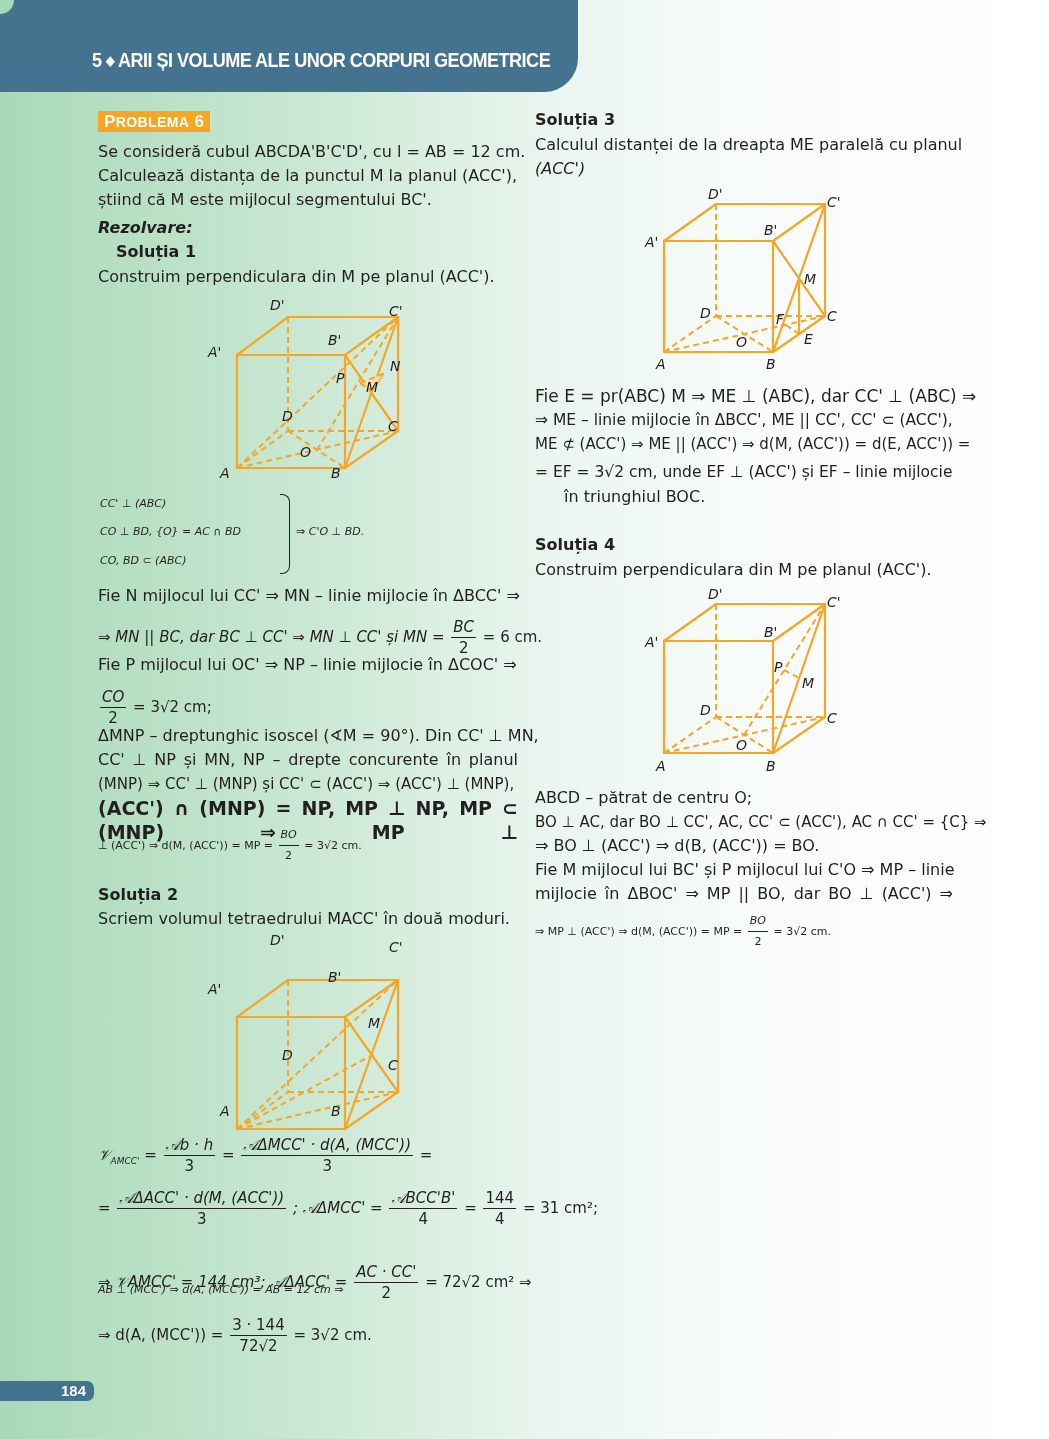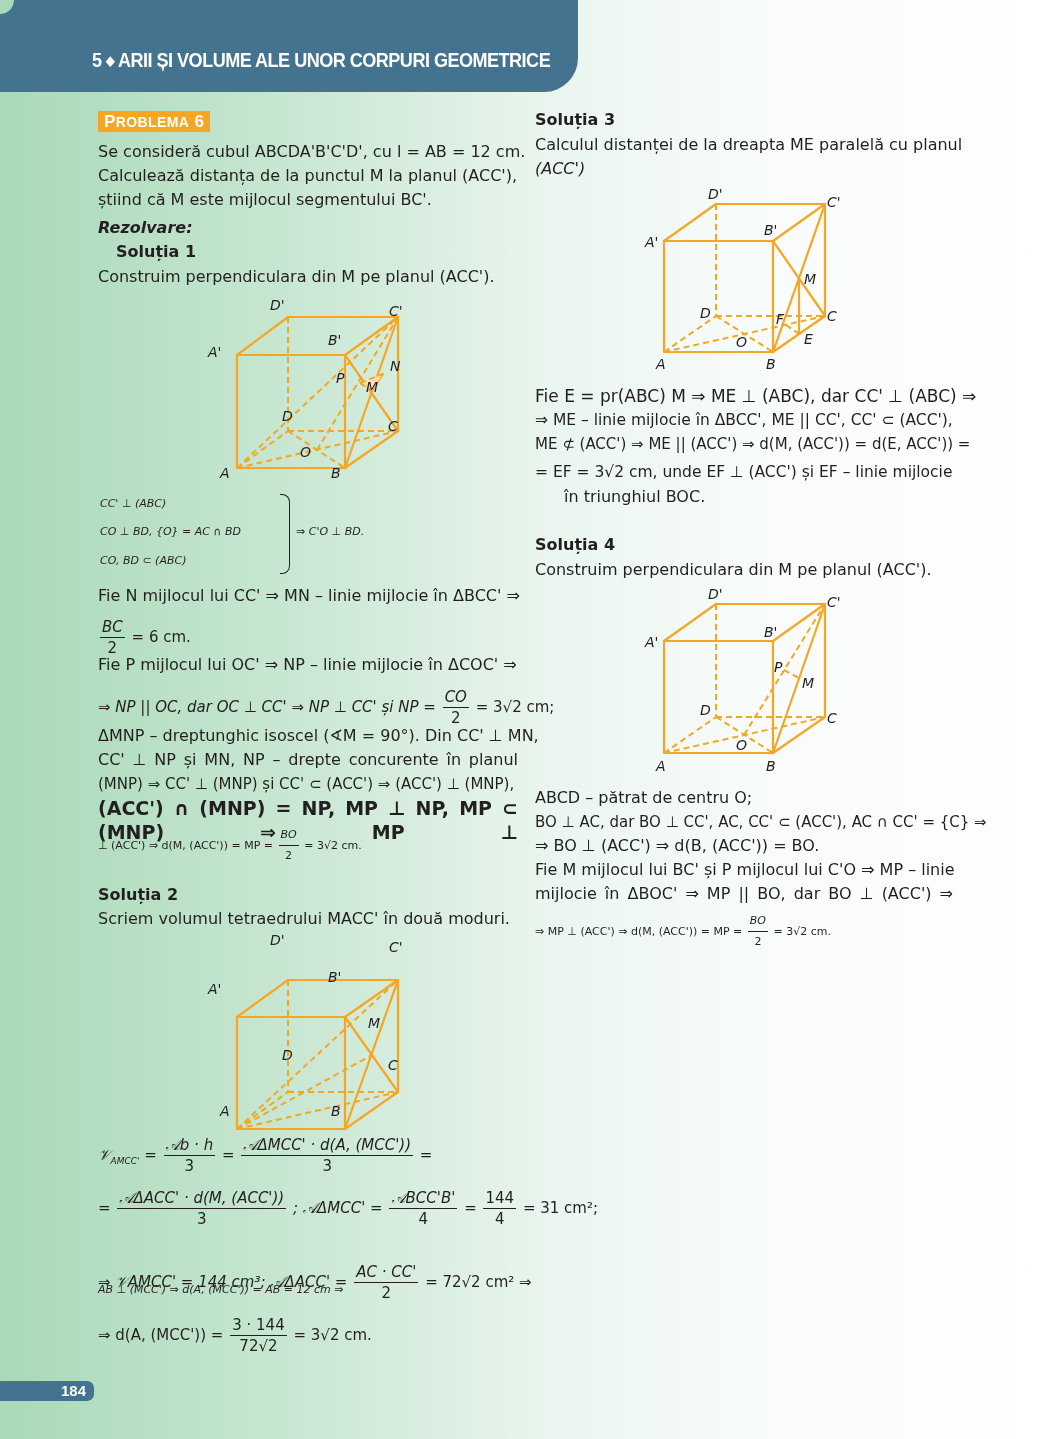--- a/index.html
+++ b/index.html
@@ -122,26 +122,26 @@
 </div>
 
 <div class="eq" style="left:100px;top:492px;">CC' ⊥ (ABC)</div>
 <div class="eq" style="left:100px;top:520px;">CO ⊥ BD, {O} = AC ∩ BD</div>
 <div class="eq" style="left:100px;top:549px;">CO, BD ⊂ (ABC)</div>
 <div class="brace" style="left:280px;top:494px;width:10px;height:80px;"></div>
 <div class="eq" style="left:296px;top:520px;">⇒ C'O ⊥ BD.</div>
 
 <div class="txt" style="left:98px;top:584px;">Fie N mijlocul lui CC' ⇒ MN – linie mijlocie în ΔBCC' ⇒</div>
 <div class="eq" style="left:98px;top:617px;font-size:15px;">
+  <span>⇒ MN || BC, dar BC ⊥ CC' ⇒ MN ⊥ CC' și MN =</span>
   <span class="frac up"><span class="num it">BC</span><span class="den">2</span></span>
   <span class="up">= 6 cm.</span>
 </div>
 <div class="txt" style="left:98px;top:653px;">Fie P mijlocul lui OC' ⇒ NP – linie mijlocie în ΔCOC' ⇒</div>
 <div class="eq" style="left:98px;top:687px;font-size:15px;">
-  <span>⇒ NP || OC, dar OC ⊥ CC' ⇒ NP ⊥ CC' și NP =</span>
   <span class="frac up"><span class="num it">CO</span><span class="den">2</span></span>
   <span class="up">= 3√2 cm;</span>
 </div>
 <div class="txt" style="left:98px;top:724px;">ΔMNP – dreptunghic isoscel (∢M = 90°). Din CC' ⊥ MN,</div>
 <div class="txt justify" style="left:98px;top:748px;width:420px;">CC' ⊥ NP și MN, NP – drepte concurente în planul</div>
 <div class="txt" style="left:98px;top:772px;font-size:15px;">(MNP) ⇒ CC' ⊥ (MNP) și CC' ⊂ (ACC') ⇒ (ACC') ⊥ (MNP),</div>
 <div class="txt justify" style="left:98px;top:796px;width:420px;font-size:19px;font-weight:bold;">(ACC') ∩ (MNP) = NP, MP ⊥ NP, MP ⊂ (MNP) ⇒ MP ⊥</div>
 <div class="eq" style="left:98px;top:825px;">
   <span class="up">⊥ (ACC') ⇒ d(M, (ACC')) = MP =</span>
   <span class="frac up"><span class="num it">BO</span><span class="den">2</span></span>

